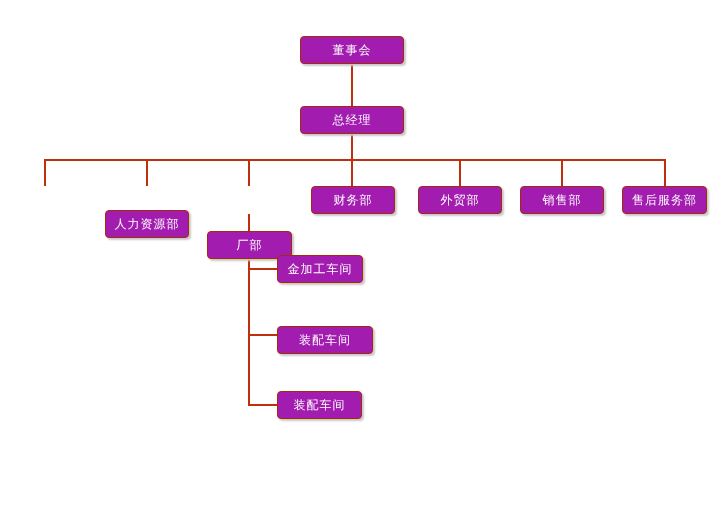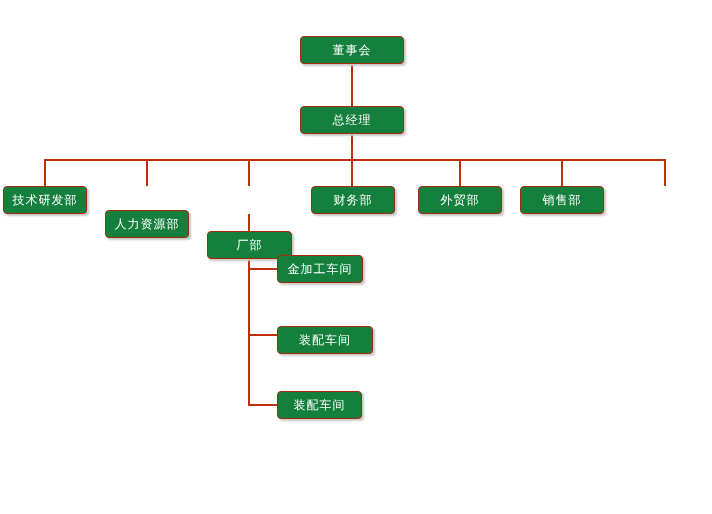--- a/index.html
+++ b/index.html
@@ -12,21 +12,21 @@
     width: 712px;
     height: 514px;
     background: #ffffff;
     font-family: "Liberation Sans", "DejaVu Sans", sans-serif;
     overflow: hidden;
   }
   .node {
     position: absolute;
     height: 28px;
     box-sizing: border-box;
-    background: #15803d;
+    background: #a21caf;
     border: 1px solid #A62A08;
     border-radius: 4px;
     box-shadow: 2px 2px 2px #c9c9c9;
     color: #ffffff;
     font-size: 12px;
     display: flex;
     align-items: center;
     justify-content: center;
     white-space: nowrap;
     letter-spacing: 1px;
@@ -57,38 +57,38 @@
   <div class="line" style="left:248px; top:404px; width:29px; height:2px;"></div>
 
   <div class="node" style="left:300px; top:36px; width:104px;">
     <span>董事会</span>
   </div>
 
   <div class="node" style="left:300px; top:106px; width:104px;">
     <span>总经理</span>
   </div>
 
-  <div class="node" style="left:3px; top:186px; width:84px;">
-    <span>技术研发部</span>
-  </div>
   <div class="node" style="left:105px; top:186px; width:84px;margin-top:24px;">
     <span>人力资源部</span>
   </div>
   <div class="node" style="left:207px; top:186px; width:85px;margin-top:45px;">
     <span>厂部</span>
   </div>
   <div class="node" style="left:311px; top:186px; width:84px;">
     <span>财务部</span>
   </div>
   <div class="node" style="left:520px; top:186px; width:84px;">
     <span>销售部</span>
   </div>
   <div class="node" style="left:418px; top:186px; width:84px;">
     <span>外贸部</span>
   </div>
+  <div class="node" style="left:622px; top:186px; width:85px;">
+    <span>售后服务部</span>
+  </div>
 
   <div class="node" style="left:277px; top:255px; width:86px;">
     <span>金加工车间</span>
   </div>
   <div class="node" style="left:277px; top:326px; width:96px;">
     <span>装配车间</span>
   </div>
   <div class="node" style="left:277px; top:391px; width:85px;">
     <span>装配车间</span>
   </div>

